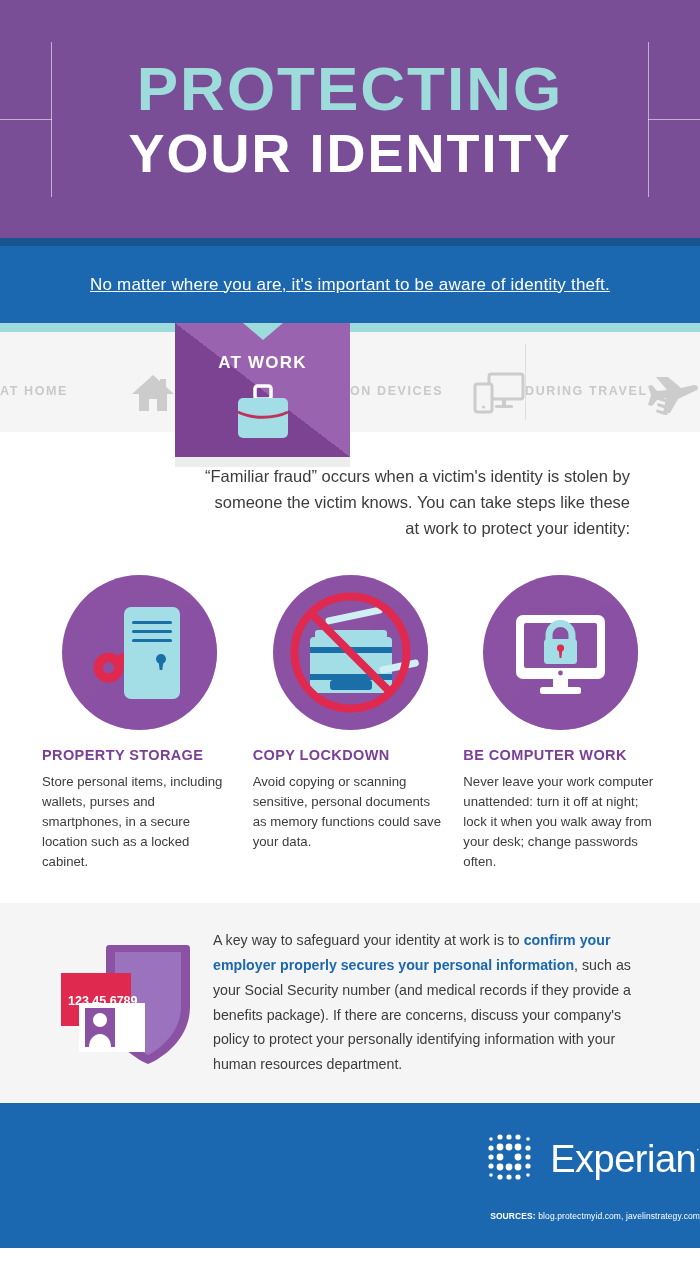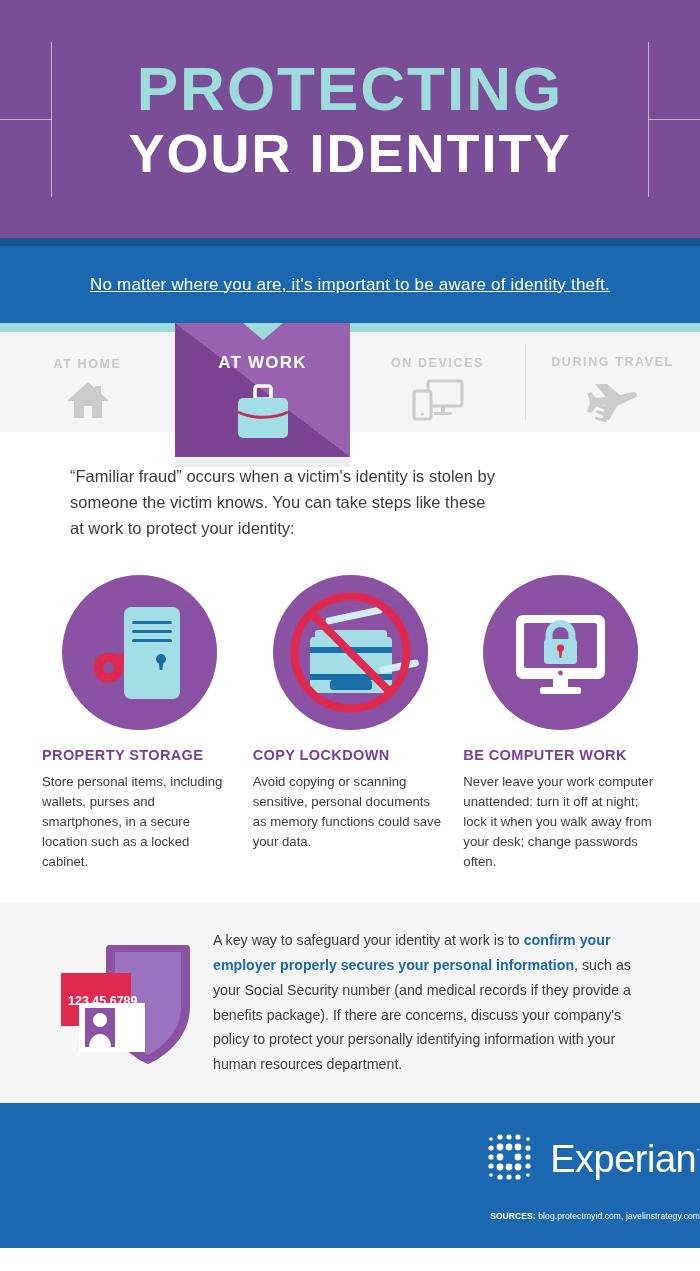--- a/index.html
+++ b/index.html
@@ -84,23 +84,23 @@
   
   .tabstrip {
     height: 100px;
     background: #f5f5f5;
     display: flex;
     position: relative;
   }
   .tab {
     flex: 1;
     display: flex;
-    flex-direction: column;
+    flex-direction: row;
     align-items: center;
-    justify-content: center;
+    justify-content: space-between;
     padding-top: 17px;
     position: relative;
   }
   .tab-label {
     color: #c9c9c9;
     font-size: 12.5px;
     font-weight: bold;
     letter-spacing: 1.6px;
   }
   .tab-icon { margin-top: 9px; }
@@ -158,21 +158,21 @@
     top: 125px;
     width: 175px;
     height: 10px;
     background: #ededed;
     z-index: 4;
   }
 
   
   .intro {
     padding: 31px 70px 0;
-    text-align: left;
+    text-align: right;
     color: #3c3c3c;
     font-size: 16.5px;
     line-height: 1.58;
   }
 
   
   .cards {
     display: flex;
     padding: 34px 34px 0;
     gap: 0;

